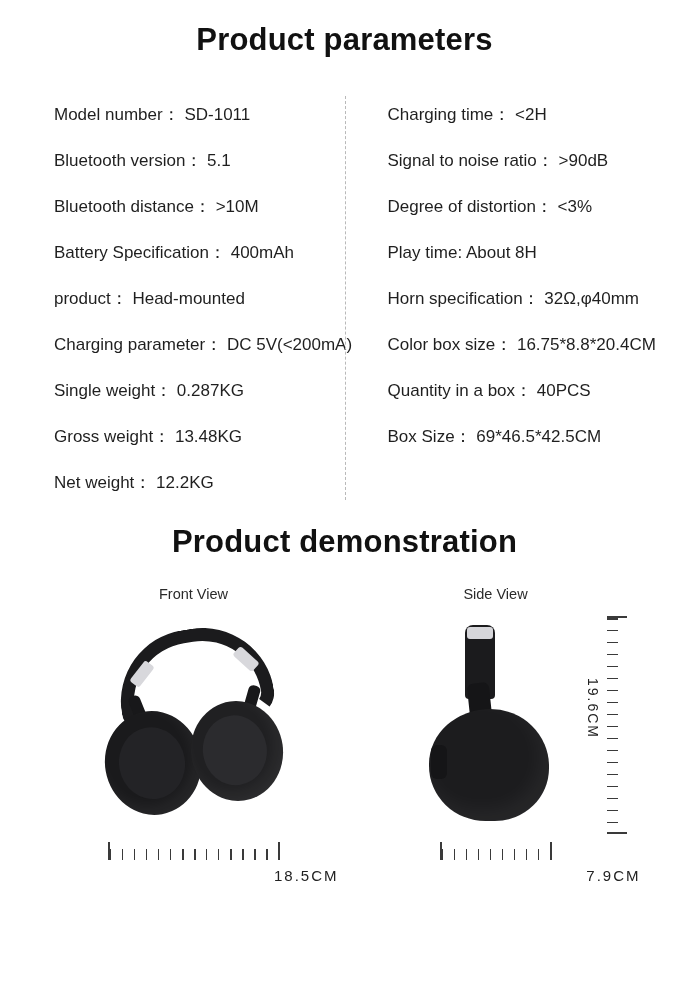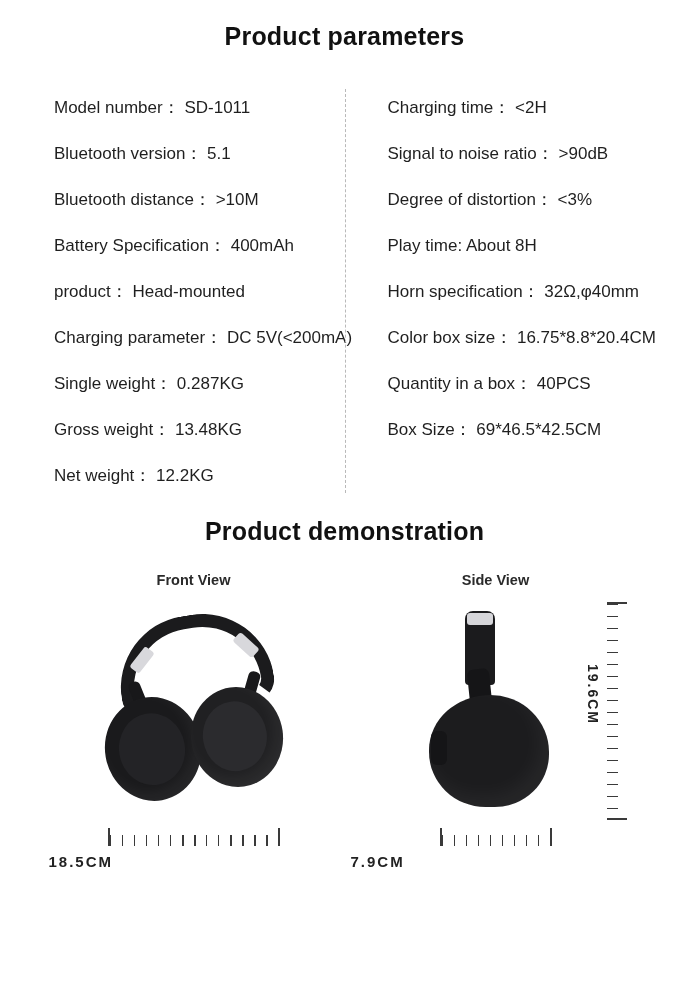--- a/index.html
+++ b/index.html
@@ -13,21 +13,21 @@
     height: 1000px;
     position: relative;
     font-family: "Liberation Sans", sans-serif;
     color: #1c1c1c;
     overflow: hidden;
   }
 
   
   .page-title {
     text-align: center;
-    font-size: 25px;
+    font-size: 31px;
     font-weight: bold;
     letter-spacing: 0.2px;
     color: #111;
   }
   #params-title { margin-top: 22px; }
   #demo-title { margin-top: 18px; }
 
   
   .params-wrap {
     margin-top: 34px;
@@ -55,21 +55,20 @@
   }
   .param-label { }
   .param-value { }
 
   
   .demo-wrap {
     margin-top: 26px;
     display: flex;
     justify-content: center;
     gap: 12px;
-    font-weight: bold;
   }
   .demo-item {
     width: 290px;
     position: relative;
     text-align: center;
   }
   .view-caption {
     font-size: 14.5px;
     color: #2a2a2a;
     margin-bottom: 6px;
@@ -195,21 +194,21 @@
     border-right: 2px solid #3a3a3a;
   }
   .ruler-h .ticks {
     position: absolute;
     left: 0; right: 0; bottom: 0;
     height: 11px;
     background-image: repeating-linear-gradient(to right, #3a3a3a 0 1.5px, transparent 1.5px 12px);
   }
   .ruler-h-narrow { width: 112px; }
   .ruler-caption {
-    text-align: left;
+    text-align: right;
     font-size: 15px;
     letter-spacing: 2px;
     color: #222;
     margin-top: 7px;
   }
   .ruler-v {
     position: absolute;
     right: 14px;
     top: 30px;
     width: 20px;

